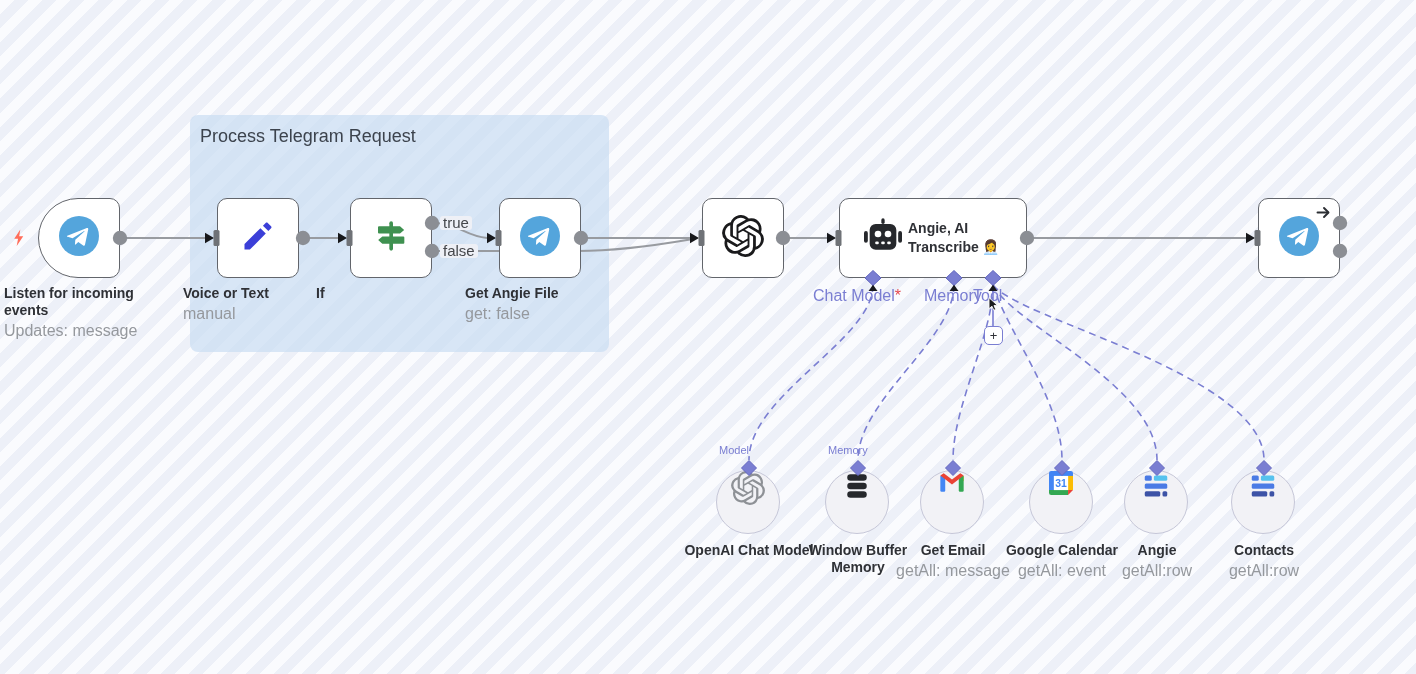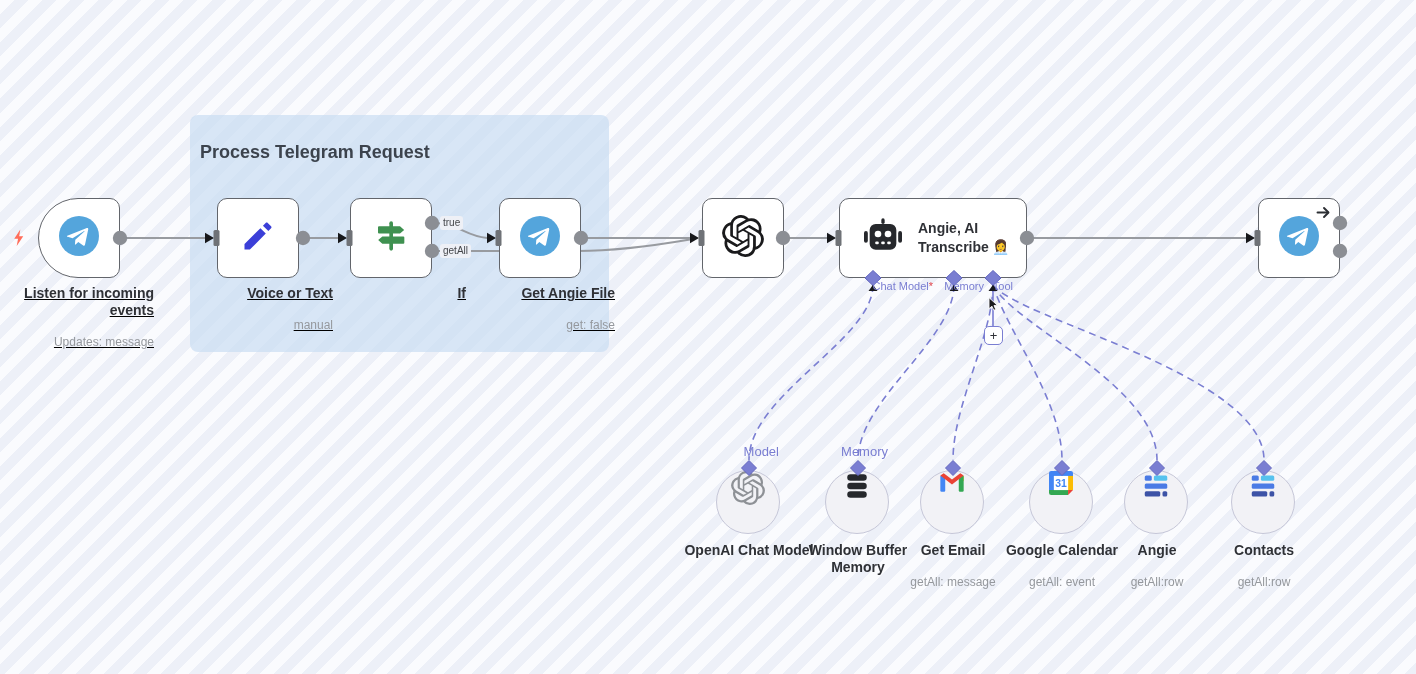--- a/index.html
+++ b/index.html
@@ -11,54 +11,54 @@
     position:relative;width:1416px;height:674px;overflow:hidden;
     background:repeating-linear-gradient(135deg,
       var(--canvas-stripe-light) 0 10px,
       var(--canvas-stripe-dark) 10px 20px);
   }
   .group{
     position:absolute;left:190px;top:115px;width:419px;height:237px;
     background:var(--group-bg);border-radius:8px;z-index:0;
   }
   .group-title{
-    padding:27px 0 0 10px;font-size:18px;font-weight:700;color:var(--group-title);
+    padding:11px 0 0 10px;font-size:18px;font-weight:400;color:var(--group-title);
   }
   svg.layer{position:absolute;left:0;top:0;z-index:1;}
   svg.ports{z-index:3;}
   .node{
     position:absolute;width:82px;height:80px;background:var(--node-bg);
     border:1.8px solid var(--node-border);border-radius:10px;z-index:2;
     display:flex;align-items:center;justify-content:center;box-sizing:border-box;
   }
   .node.trigger{border-radius:40px 10px 10px 40px;}
-  .node.wide{width:188px;justify-content:flex-start;padding-left:22px;gap:14px;}
+  .node.wide{width:188px;justify-content:flex-start;padding-left:22px;gap:4px;}
   .ai-title{font-size:14px;font-weight:600;color:var(--title-text);line-height:19px;}
   .nlabel{
-    position:absolute;text-align:right;z-index:3;top:285px;text-decoration:underline;
+    position:absolute;text-align:left;z-index:3;top:285px;
   }
   .ntitle{font-size:14px;font-weight:600;color:var(--title-text);line-height:17px;}
-  .nsub{font-size:12px;color:var(--sub-text);margin-top:16px;}
+  .nsub{font-size:16px;color:var(--sub-text);margin-top:3px;}
   .subnode{
     position:absolute;width:62px;height:62px;border-radius:50%;top:470px;
     background:var(--circle-bg);border:1.5px solid var(--circle-border);
     display:flex;align-items:flex-start;justify-content:center;box-sizing:content-box;z-index:2;
   }
   .sublabel{position:absolute;top:542px;text-align:center;z-index:3;}
   .portlabel{
-    position:absolute;top:280px;text-align:right;z-index:3;
-    font-size:11px;color:var(--accent-purple);
+    position:absolute;top:287px;text-align:left;z-index:3;
+    font-size:16px;color:var(--accent-purple);
   }
   .req{color:var(--required-red);}
   .miniport{
-    position:absolute;top:444px;text-align:right;z-index:3;
-    font-size:13px;color:var(--accent-purple);
+    position:absolute;top:444px;text-align:left;z-index:3;
+    font-size:11px;color:var(--accent-purple);
   }
   .wirelabel{
-    position:absolute;z-index:3;font-size:10px;color:#45474B;
+    position:absolute;z-index:3;font-size:15px;color:#45474B;
     background:#EEF0F6;border-radius:3px;padding:0 3px;line-height:14px;
   }
   .plus-btn{
     position:absolute;left:984px;top:326px;width:19px;height:19px;z-index:4;
     background:#fff;border:1.5px solid var(--accent-purple);border-radius:5px;
     font-size:13px;line-height:16px;text-align:center;color:#2F3136;box-sizing:border-box;
     padding:0;cursor:pointer;
   }
   .bolt{position:absolute;left:10px;top:229px;z-index:2;}
   .node-arrow{position:absolute;right:8px;top:6px;}
@@ -288,21 +288,21 @@
 
     <path class="diamond" d="M749 460.5 L756.5 468 L749 475.5 L741.5 468 Z"></path>
     <path class="diamond" d="M858 460.5 L865.5 468 L858 475.5 L850.5 468 Z"></path>
     <path class="diamond" d="M953 460.5 L960.5 468 L953 475.5 L945.5 468 Z"></path>
     <path class="diamond" d="M1062 460.5 L1069.5 468 L1062 475.5 L1054.5 468 Z"></path>
     <path class="diamond" d="M1157 460.5 L1164.5 468 L1157 475.5 L1149.5 468 Z"></path>
     <path class="diamond" d="M1264 460.5 L1271.5 468 L1264 475.5 L1256.5 468 Z"></path>
   </svg>
 
   <span class="wirelabel" style="left:440px;top:216px">true</span>
-  <span class="wirelabel" style="left:440px;top:244px">getAll</span>
+  <span class="wirelabel" style="left:440px;top:244px">false</span>
 
   <div class="portlabel" style="left:813px;width:120px"><span>Chat Model</span><span class="req">*</span></div>
   <div class="portlabel" style="left:924px;width:60px">Memory</div>
   <div class="portlabel" style="left:973px;width:40px">Tool</div>
 
   <button class="plus-btn">+</button>
 
   <span class="cursor">
     <svg width="12" height="15" viewBox="0 0 9 12">
         <path d="M0.5 0.5 L0.5 9.3 L2.9 7.4 L4.3 10.6 L5.9 9.9 L4.5 6.8 L7.2 6.6 Z" fill="#1B1C1F" stroke="#fff" stroke-width="0.7"></path>

